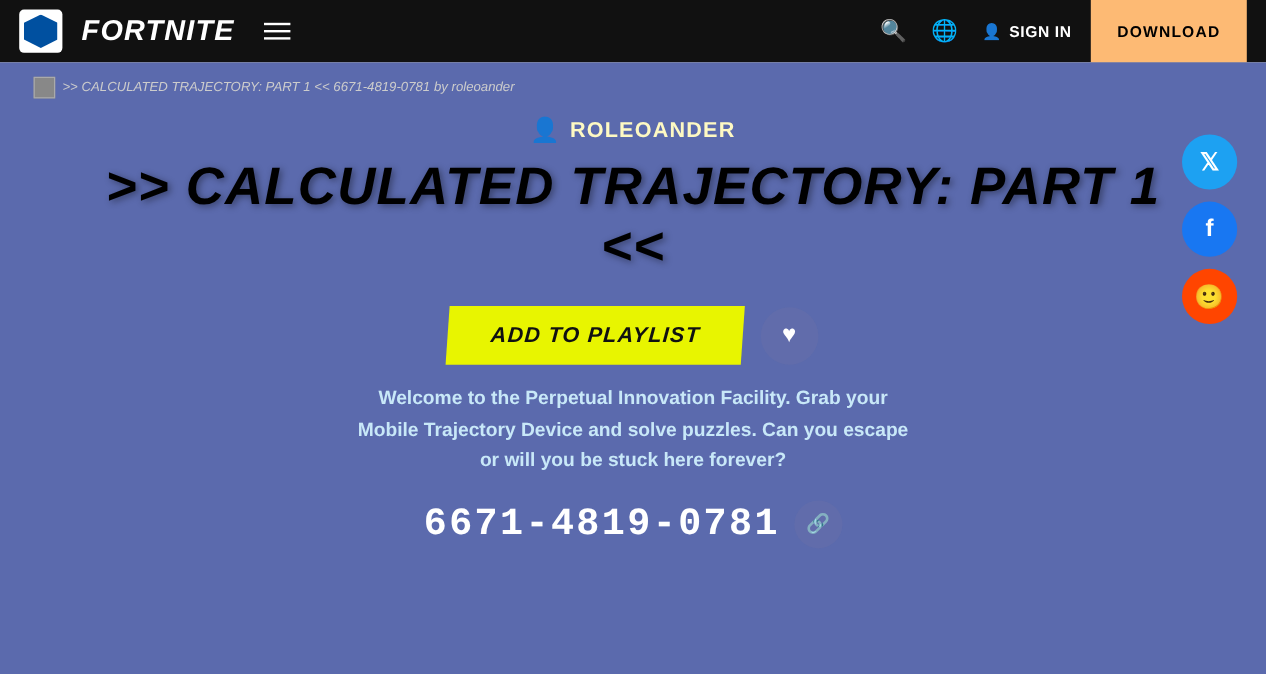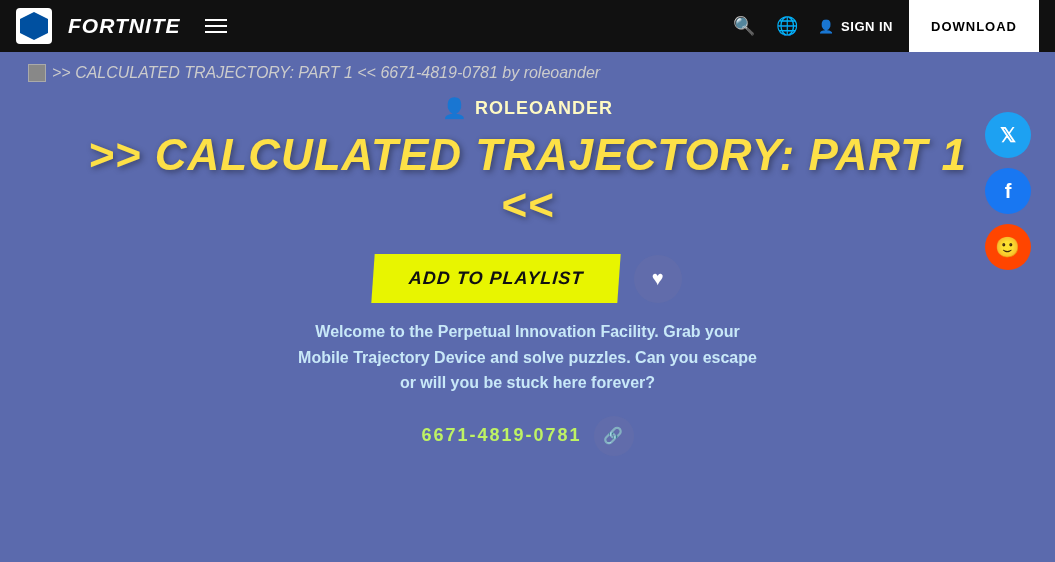--- a/index.html
+++ b/index.html
@@ -24,21 +24,21 @@
     .epic-icon {
       width: 28px; height: 28px;
       background: #0050a0;
       clip-path: polygon(50% 0%, 100% 25%, 100% 75%, 50% 100%, 0% 75%, 0% 25%);
     }
     .nav-fortnite-logo {
       display: flex; align-items: center;
     }
     .fortnite-text {
       color: #fff;
-      font-size: 21px;
+      font-size: 24px;
       font-weight: 900;
       font-style: italic;
       letter-spacing: 1px;
       text-transform: uppercase;
     }
     .nav-hamburger {
       margin-left: 8px;
       display: flex; flex-direction: column; gap: 4px; cursor: pointer;
     }
     .hamburger-line { width: 22px; height: 2px; background: #fff; }
@@ -47,21 +47,21 @@
     .nav-icon-btn {
       background: none; border: none; cursor: pointer;
       color: #fff; font-size: 18px;
     }
     .nav-sign-in {
       display: flex; align-items: center; gap: 6px;
       color: #fff; font-size: 13px; font-weight: 700;
       cursor: pointer; text-transform: uppercase; letter-spacing: 0.5px;
     }
     .nav-download-btn {
-      background: #ffffff;
+      background: #fdba74;
       color: #000;
       border: none;
       padding: 0 22px;
       height: 52px;
       font-size: 13px;
       font-weight: 900;
       letter-spacing: 1px;
       text-transform: uppercase;
       cursor: pointer;
       font-family: 'Arial Black', Arial, sans-serif;
@@ -88,21 +88,21 @@
       gap: 6px;
       color: #ccc;
       font-size: 12px;
       font-style: italic;
     }
     .breadcrumb-thumb {
       width: 18px; height: 18px;
       background: #888;
       border: 1px solid #aaa;
     }
-    .breadcrumb-text { color: #ccc; font-size: 16px; text-align: right; }
+    .breadcrumb-text { color: #ccc; font-size: 11px; text-align: right; }
 
     
     .author-row {
       margin-top: 44px;
       display: flex;
       align-items: center;
       gap: 8px;
     }
     .author-avatar-icon {
       color: #8bbfe8;
@@ -111,21 +111,21 @@
     .author-name {
       color: #fef9c3;
       font-size: 18px;
       font-weight: 900;
       letter-spacing: 1px;
       text-transform: uppercase;
     }
 
     
     .map-title {
-      color: #fde047;
+      color: #000000;
       font-size: 44px;
       font-weight: 900;
       font-style: italic;
       text-transform: uppercase;
       letter-spacing: 1px;
       text-align: center;
       margin-top: 10px;
       text-shadow: 2px 2px 6px rgba(0,0,0,0.4);
       max-width: 900px;
     }
@@ -174,24 +174,25 @@
     }
 
     
     .code-row {
       display: flex;
       align-items: center;
       gap: 12px;
       margin-top: 20px;
     }
     .map-code {
-      color: #bef264;
-      font-size: 18px;
+      color: #ffffff;
+      font-size: 32px;
       font-weight: 900;
       letter-spacing: 2px;
+      font-family: Liberation Mono, monospace;
     }
     .copy-btn {
       width: 40px; height: 40px;
       background: rgba(100,110,170,0.7);
       border: none;
       border-radius: 50%;
       cursor: pointer;
       display: flex; align-items: center; justify-content: center;
       color: #fff;
       font-size: 16px;

